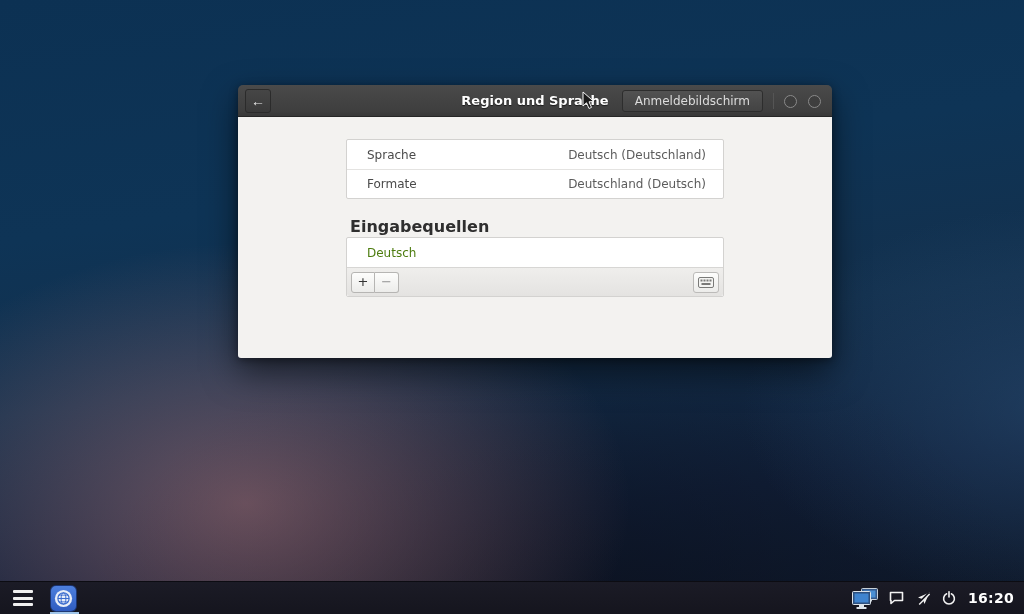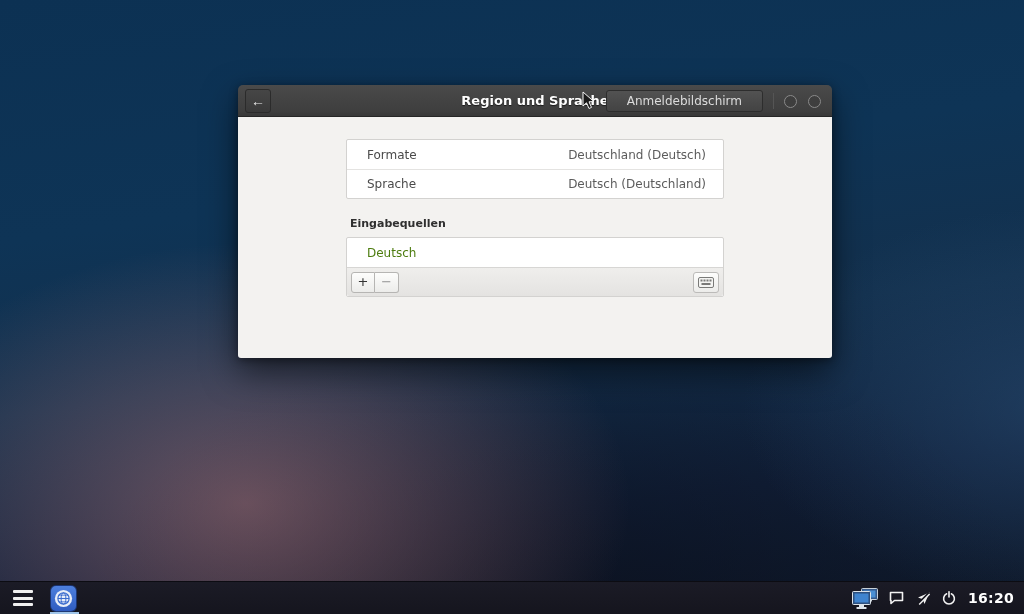--- a/index.html
+++ b/index.html
@@ -33,21 +33,21 @@
     border:1px solid #2b2b2b; border-radius:3px;
     color:#e8e8e8; font-size:14px; line-height:22px; text-align:center;
     cursor:default;
   }
   .win-title {
     flex:1; text-align:center; color:#ffffff; font-size:13px; font-weight:bold;
     text-shadow:0 1px 1px rgba(0,0,0,0.6);
   }
   .tb-right { position:absolute; right:0; top:0; height:32px; display:flex; align-items:center; }
   .login-btn {
-    height:22px; padding:0 20px; margin-right:10px;
+    height:22px; padding:0 12px; margin-right:10px;
     background:linear-gradient(180deg,#525252,#434343);
     border:1px solid #2d2d2d; border-radius:3px;
     color:#dcdcdc; font-size:12px; font-family:inherit;
   }
   .tb-sep { width:1px; height:16px; background:#2c2c2c; border-right:1px solid #555; margin-right:10px; }
   .win-circle {
     width:13px; height:13px; border-radius:50%;
     background:#3e3e3e; border:1px solid #8a8a8a; margin-right:11px;
   }
 
@@ -64,21 +64,21 @@
   .row {
     height:29px; display:flex; align-items:center; justify-content:space-between;
     padding:0 17px 0 20px; font-size:12px;
   }
   .row + .row { border-top:1px solid #e4e3e1; }
   .row-label { color:#4a4a4a; }
   .row-value { color:#5c5c5c; }
 
   .section-heading {
     position:absolute; left:112px; top:100px;
-    font-size:11px; font-weight:bold; color:#2f2f2f;
+    font-size:16px; font-weight:bold; color:#2f2f2f;
   }
   .sources-frame { top:120px; }
   .source-row { justify-content:flex-start; color:#4d7c0f; }
 
   .toolbar {
     height:29px; border-top:1px solid #d7d6d4;
     background:linear-gradient(180deg,#efeeec,#e4e3e1);
     display:flex; align-items:center; padding:0 4px;
     border-radius:0 0 2px 2px;
   }
@@ -135,26 +135,26 @@
       <button class="login-btn">Anmeldebildschirm</button>
       <div class="tb-sep"></div>
       <button class="win-circle"></button>
       <button class="win-circle"></button>
     </div>
   </div>
 
   <div class="content">
     <div class="frame rows-frame">
       <div class="row">
+        <span class="row-label">Sprache</span>
+        <span class="row-value">Deutsch (Deutschland)</span>
+      </div>
+      <div class="row">
         <span class="row-label">Formate</span>
         <span class="row-value">Deutschland (Deutsch)</span>
-      </div>
-      <div class="row">
-        <span class="row-label">Sprache</span>
-        <span class="row-value">Deutsch (Deutschland)</span>
       </div>
     </div>
 
     <div class="section-heading">Eingabequellen</div>
 
     <div class="frame sources-frame">
       <div class="row source-row">
         <span>Deutsch</span>
       </div>
       <div class="toolbar">

